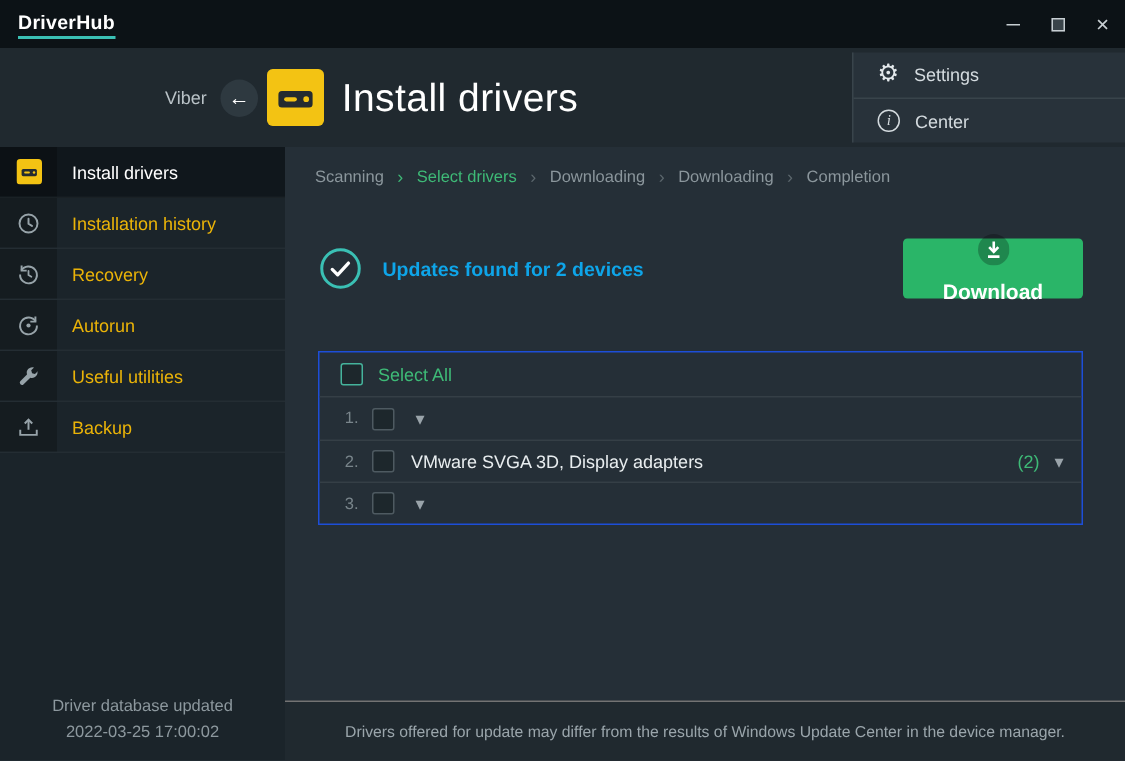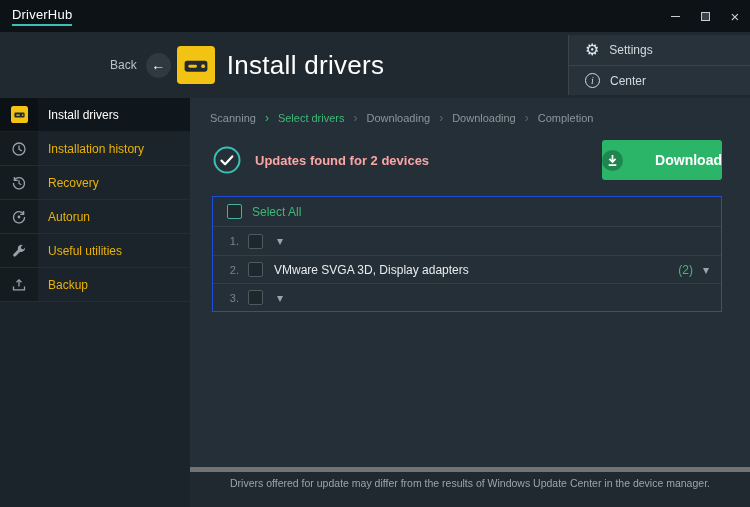--- a/index.html
+++ b/index.html
@@ -2,21 +2,21 @@
 <html><head>
 <meta charset="utf-8">
 <style>
   * { margin:0; padding:0; box-sizing:border-box; }
   html,body { width:750px; height:507px; overflow:hidden; }
   body { font-family:"Liberation Sans","DejaVu Sans",sans-serif; background:#252f37; color:#eef2f4; }
   .app { width:750px; height:507px; display:flex; flex-direction:column; position:relative; }
 
   
   .titlebar { height:32px; background:#0c1216; display:flex; align-items:center; flex:0 0 auto; }
-  .appname { margin-left:12px; font-size:13px; font-weight:normal; color:#ffffff;
+  .appname { margin-left:12px; font-size:13px; font-weight:bold; color:#ffffff;
              border-bottom:2px solid #3ac0b4; padding-bottom:2px; letter-spacing:.2px; }
   .wincontrols { margin-left:auto; display:flex; align-items:center; height:100%; }
   .winbtn { width:30px; height:100%; display:flex; align-items:center; justify-content:center;
             color:#c7ced2; cursor:default; }
   .min-shape { display:block; width:9px; border-top:1.5px solid #c7ced2; }
   .max-shape { display:block; width:9px; height:9px; border:1.5px solid #c7ced2; background:#3a444a; }
   .close-glyph { font-size:15px; line-height:1; }
 
   
   .header { height:66px; background:#20292f; display:flex; align-items:center; position:relative; flex:0 0 auto; }
@@ -46,53 +46,53 @@
                          background:rgba(0,0,0,0.22); }
   .side-item .side-label { margin-left:10px; font-size:12px; color:#eab308; }
   .side-item.active { background:#10171c; }
   .side-item.active .side-label { color:#ffffff; }
   .side-icon { width:16px; height:16px; color:#97a3a9; display:block; }
   .mini-logo { width:17px; height:17px; display:block; }
   .side-footer { position:absolute; bottom:10px; left:0; width:100%; text-align:center;
                  font-size:11px; color:#8d989e; line-height:1.55; }
 
   
-  .main { flex:1; background:#252f37; display:flex; flex-direction:column; min-width:0; }
+  .main { flex:1; background:#252f37; display:flex; flex-direction:column; min-width:0;gap:19px; }
   .steps { padding:13px 0 0 20px; display:flex; align-items:center; gap:9px; font-size:11px; }
   .step { color:#8b969c; }
   .step.active { color:#3eba77; }
   .step-sep { color:#5c676d; font-size:12px; }
   .step-sep.done { color:#3eba77; }
 
   .status-row { display:flex; align-items:center; margin:15px 28px 16px 22px; }
   .status-icon { width:30px; height:30px; flex:0 0 auto; }
-  .status-msg { margin-left:13px; font-size:13px; font-weight:bold; color:#fca5a5; flex:1; }
+  .status-msg { margin-left:13px; font-size:13px; font-weight:bold; color:#0ea5e9; flex:1; }
   .download-btn { width:120px; height:40px; background:#2ab568; border:none; border-radius:3px;
                   color:#ffffff; font-size:14px; font-weight:bold; display:flex; align-items:center;
-                  justify-content:space-between; gap:9px; font-family:inherit; cursor:pointer; }
+                  justify-content:center; gap:9px; font-family:inherit; cursor:pointer;flex-direction:column; }
   .dl-icon { width:21px; height:21px; flex:0 0 auto; }
 
   .list-box { margin:0 28px 0 22px; border:1px solid #1d4ed8; }
   .selectall-row { height:30px; display:flex; align-items:center; padding-left:14px;
                    border-bottom:1px solid #353f46; }
   .cb { width:15px; height:15px; border:1px solid #4e5a61; background:#1d272c; border-radius:2px; flex:0 0 auto; }
   .cb.teal { border-color:#45b39c; }
   .selectall-label { margin-left:10px; font-size:12px; color:#3eba77; }
   .driver-row { height:28px; display:flex; align-items:center; padding:0 12px 0 8px; }
   .driver-row + .driver-row { border-top:1px solid #353f46; }
   .row-index { width:18px; text-align:right; font-size:11px; color:#79858b; flex:0 0 auto; }
   .driver-row .cb { margin-left:9px; }
   .row-label { margin-left:11px; font-size:12px; color:#e8edef; flex:1; white-space:nowrap;
                overflow:hidden; text-overflow:ellipsis; }
   .row-count { font-size:12px; color:#3eba77; margin-left:4px; }
   .row-chevron { color:#9aa4aa; font-size:12px; margin-left:10px; }
 
   .main-spacer { flex:1; }
-  .main-footer { border-top:5px solid #737373; background:#20292f; min-height:40px;
-                 display:flex; align-items:flex-start; justify-content:center; padding:5px 28px; }
+  .main-footer { border-top:1px solid #737373; background:#20292f; min-height:40px;
+                 display:flex; align-items:center; justify-content:center; padding:5px 28px; }
   .footer-note { font-size:10.5px; color:#9aa5ab; text-align:center; }
 </style>
 </head>
 <body>
 
 <div class="app">
 
   <div class="titlebar">
     <div class="appname">DriverHub</div>
     <div class="wincontrols">
@@ -102,21 +102,21 @@
       <div class="winbtn">
           <span class="max-shape"></span>
         </div>
       <div class="winbtn">
           <span class="close-glyph">×</span>
         </div>
     </div>
   </div>
 
   <div class="header">
-    <span class="back-label">Back</span>
+    <span class="back-label">Viber</span>
     <div class="back-btn">
       <span>←</span>
     </div>
     <svg class="logo" viewBox="0 0 40 40">
       <rect width="40" height="40" rx="4" fill="#f3c313"></rect>
       <rect x="8" y="15.5" width="24" height="11.5" rx="2.5" fill="#242b30"></rect>
       <circle cx="27.5" cy="21.2" r="2" fill="#f3c313"></circle>
       <rect x="12" y="19.8" width="9" height="3" rx="1.5" fill="#f3c313"></rect>
     </svg>
     <h1 class="page-title">Install drivers</h1>
@@ -194,20 +194,24 @@
         <span class="icon-col">
           <svg class="side-icon" viewBox="0 0 16 16">
               <path d="M8 9.5V3" fill="none" stroke="currentColor" stroke-width="1.3"></path>
               <path d="M5.5 5.3L8 2.8l2.5 2.5" fill="none" stroke="currentColor" stroke-width="1.3"></path>
               <path d="M2.5 9.5v3.4h11V9.5" fill="none" stroke="currentColor" stroke-width="1.3"></path>
             </svg>
         </span>
         <span class="side-label">Backup</span>
       </div>
 
+      <div class="side-footer">
+        <div>Driver database updated</div>
+        <div>2022-03-25 17:00:02</div>
+      </div>
     </nav>
 
     <main class="main">
 
       <div class="steps">
         <span class="step">Scanning</span>
         <span class="step-sep done">›</span>
         <span class="step active">Select drivers</span>
         <span class="step-sep">›</span>
         <span class="step">Downloading</span>

